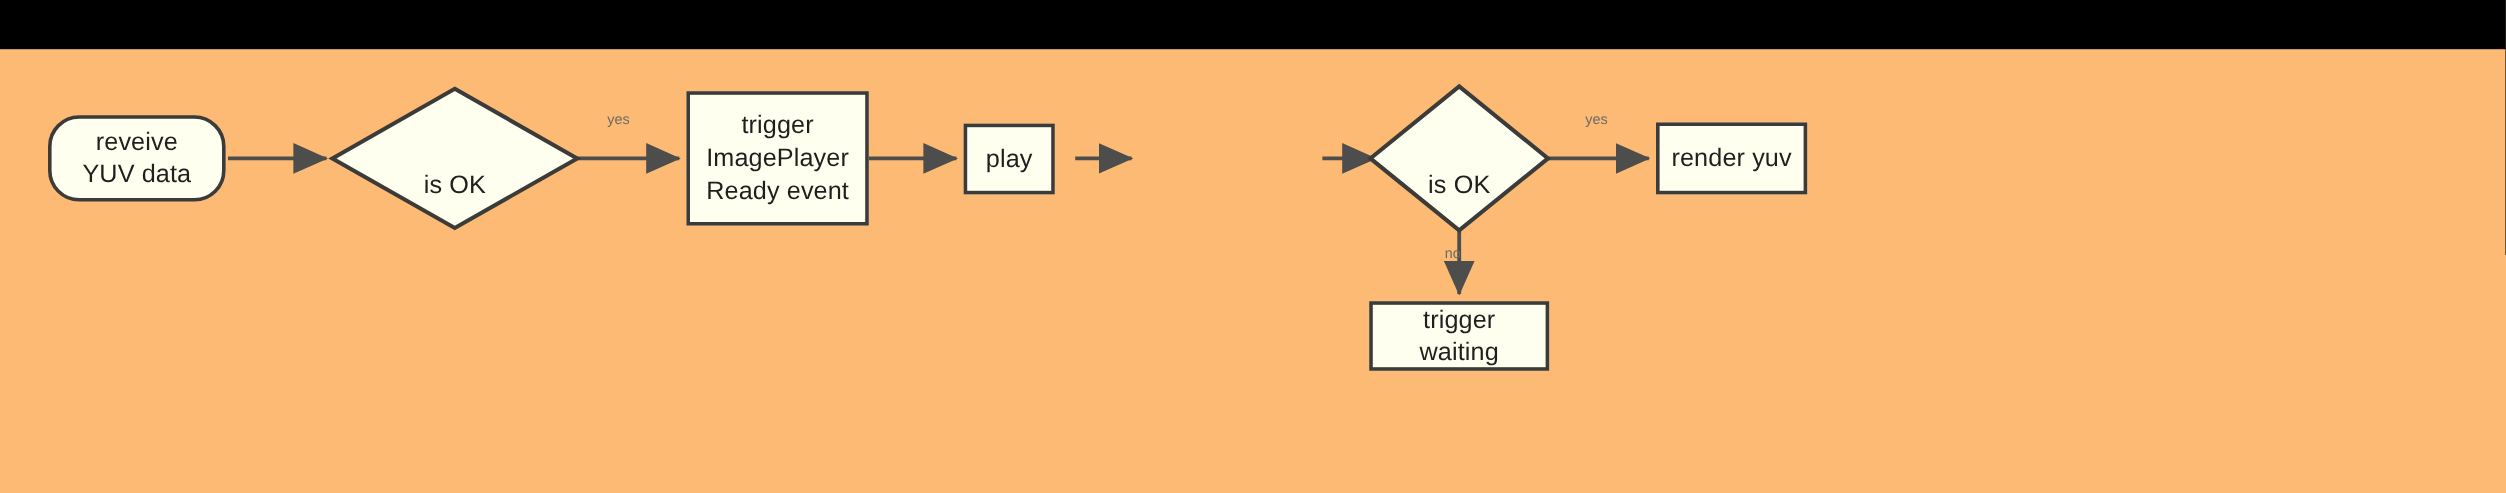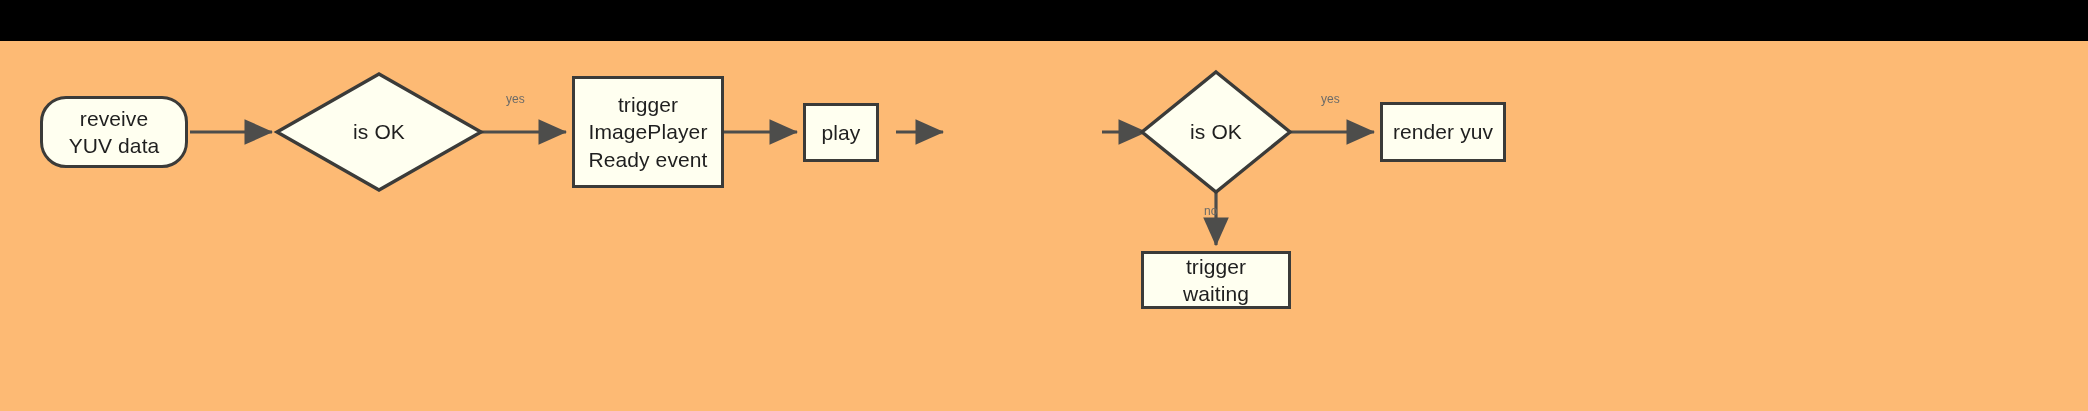--- a/index.html
+++ b/index.html
@@ -32,20 +32,21 @@
     letter-spacing: 0.1px;
   }
   .node.rounded {
     border-radius: 26px;
   }
   .node.diamond-label {
     background: transparent;
     border: none;
     z-index: 3;
     pointer-events: none;
+    align-items: flex-end;
   }
   .diamond-shape {
     position: absolute;
     z-index: 2;
   }
   .edge-label {
     position: absolute;
     color: #6b6b68;
     font-size: 12px;
     font-family: "Liberation Sans", sans-serif;

